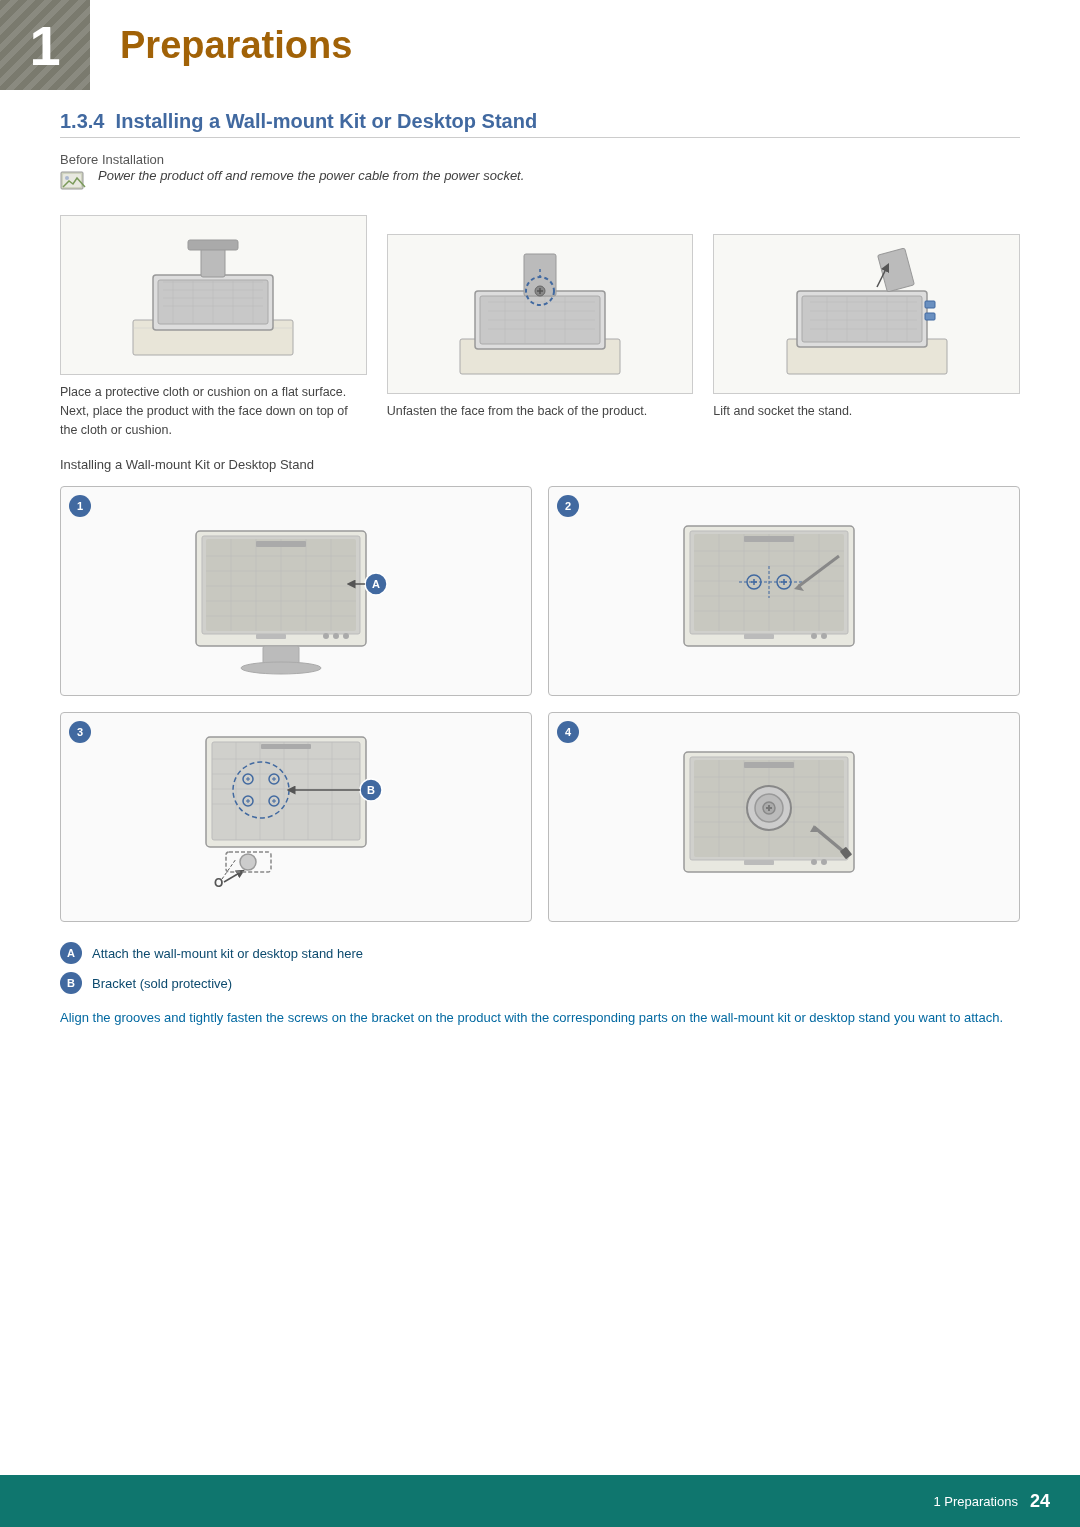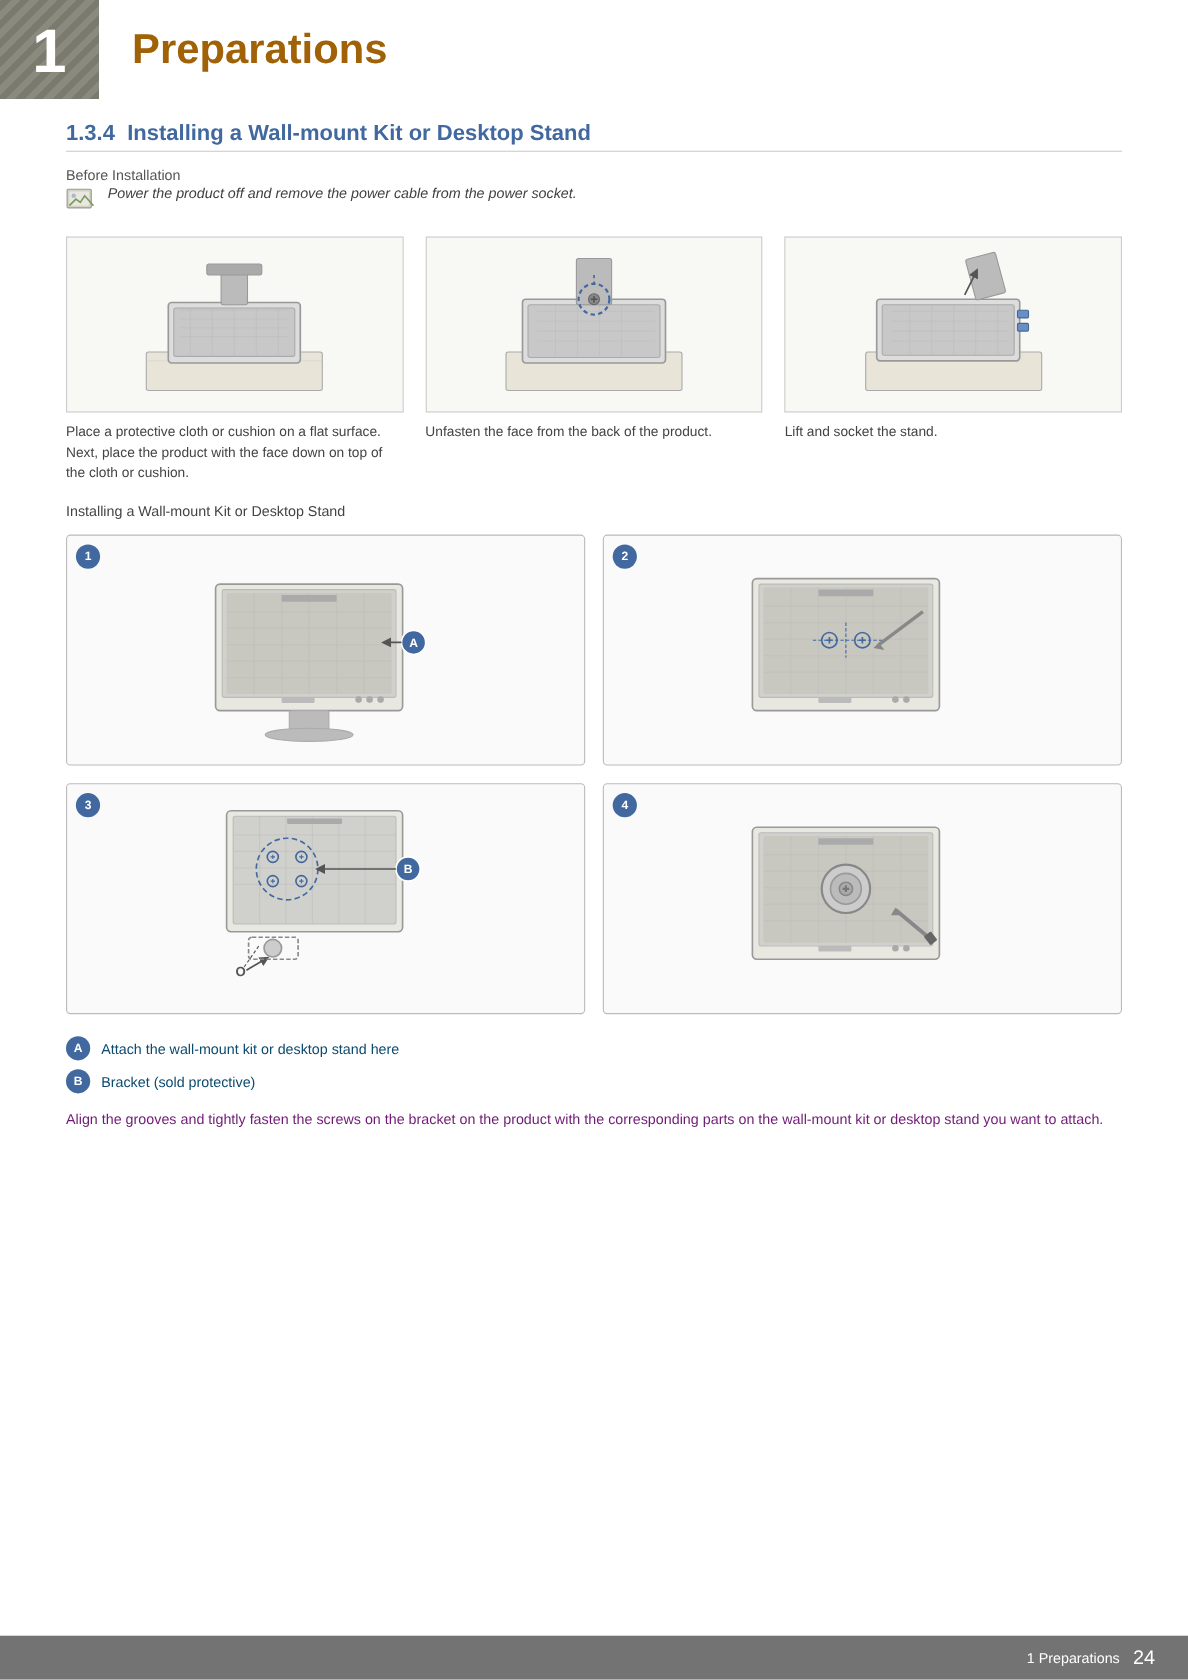--- a/index.html
+++ b/index.html
@@ -95,20 +95,21 @@
       font-size: 13px;
       color: #404040;
       font-style: italic;
     }
 
     
     .images-row {
       display: flex;
       gap: 20px;
       margin-bottom: 18px;
+      align-items: center;
     }
     .img-cell {
       flex: 1;
     }
     .img-box {
       border: 1px solid #ccc;
       background: #f8f8f5;
       height: 160px;
       display: flex;
       align-items: center;
@@ -185,47 +186,47 @@
     }
     .legend-badge-a { background: #4169a0; }
     .legend-badge-b { background: #4169a0; }
     .legend-text {
       font-size: 13px;
       color: #0c4a6e;
     }
 
     .bottom-note {
       font-size: 13px;
-      color: #701a75;
+      color: #0369a1;
       line-height: 1.6;
       margin-top: 14px;
     }
 
     
     .footer {
       position: absolute;
       bottom: 0;
       left: 0;
       right: 0;
-      height: 40px;
-      background: #737373;
+      height: 52px;
+      background: #0f766e;
       display: flex;
       align-items: center;
       justify-content: flex-end;
       padding-right: 30px;
     }
     .footer-text {
       color: #fff;
       font-size: 13px;
       margin-right: 12px;
     }
     .footer-num {
       color: #fff;
       font-size: 18px;
-      font-weight: normal;
+      font-weight: bold;
       text-align: right;
     }
   </style>
 </head>
 <body>
 
 <div class="header-bar">
   <div class="chapter-number-block">
     <span class="chapter-num">1</span>
   </div>

